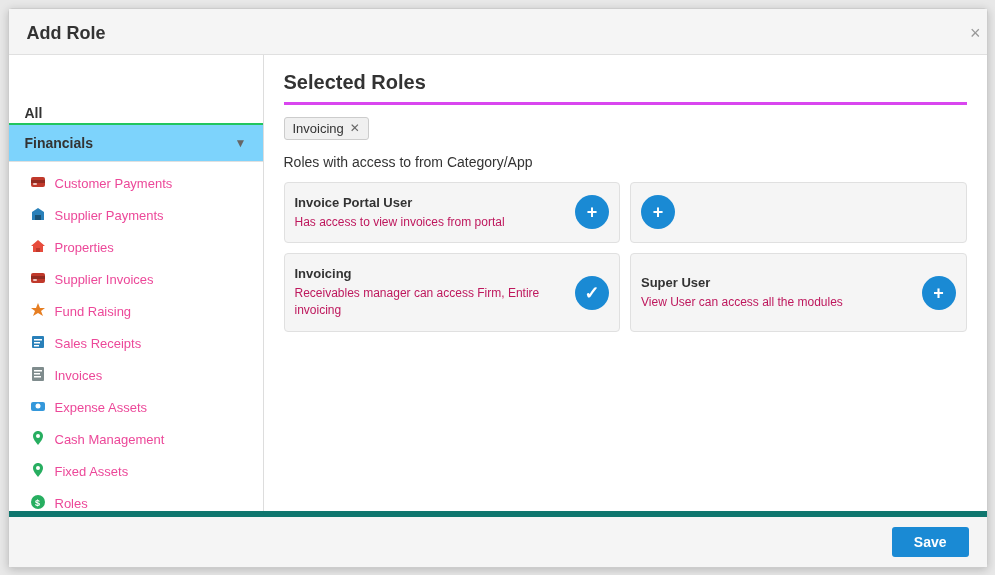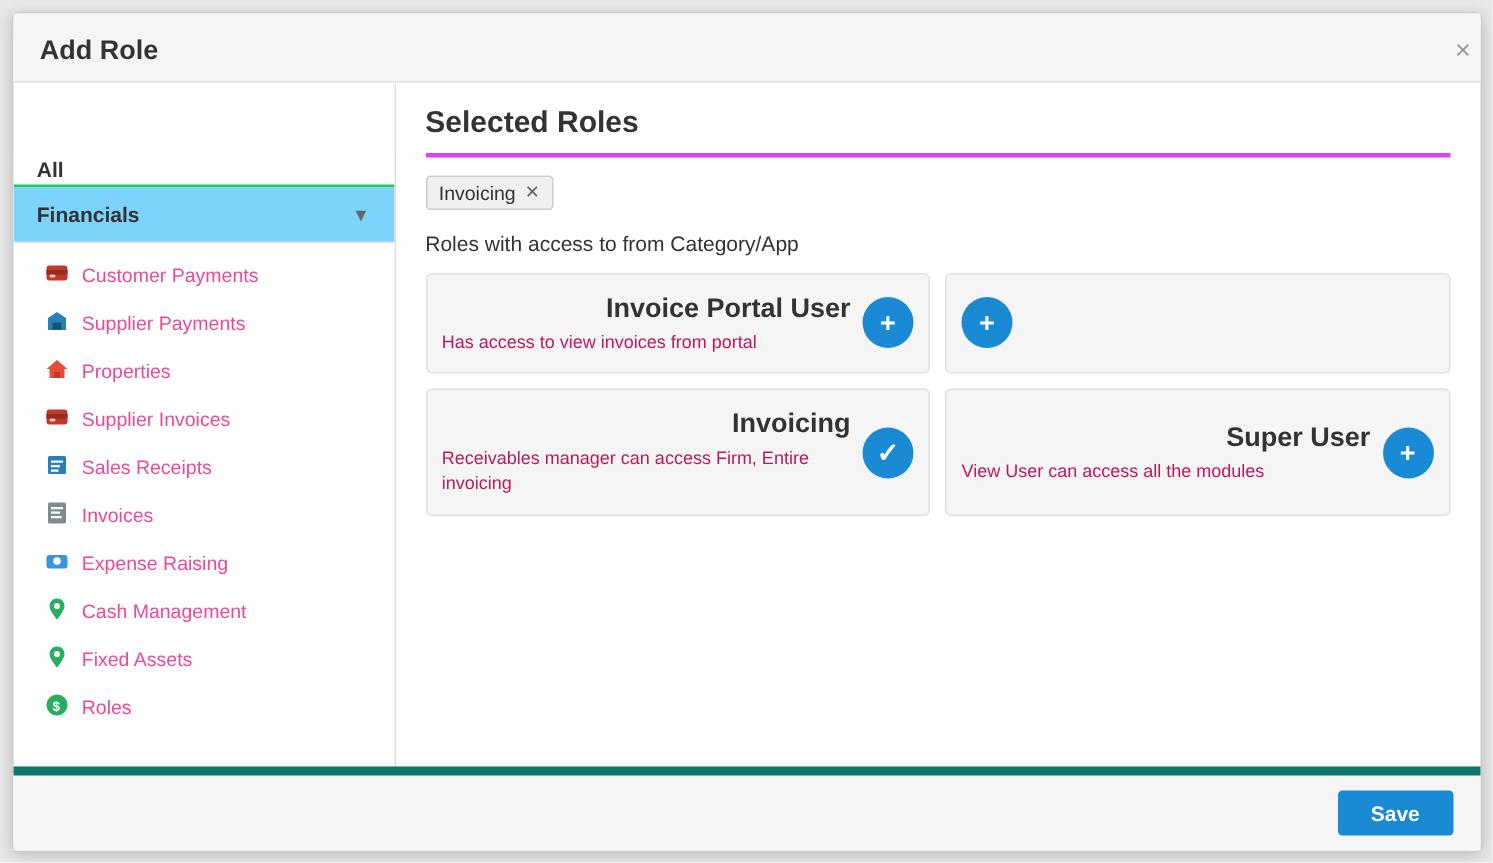--- a/index.html
+++ b/index.html
@@ -163,25 +163,24 @@
       background: #f5f5f5;
       border: 1px solid #e0e0e0;
       border-radius: 4px;
       padding: 12px 10px;
       gap: 8px;
     }
     .role-info {
       flex: 1;
     }
     .role-name {
-      font-size: 18px;
+      font-size: 13px;
       font-weight: bold;
       color: #333;
       margin-bottom: 4px;
-      text-align: right;
     }
     .role-desc {
       font-size: 12px;
       color: #be185d;
       line-height: 1.4;
     }
     .role-btn {
       width: 34px;
       height: 34px;
       border-radius: 50%;
@@ -274,20 +273,28 @@
           <span class="nav-icon">
             <svg width="16" height="16" viewBox="0 0 16 16">
                 <rect x="1" y="3" width="14" height="10" rx="2" fill="#c0392b"></rect>
                 <rect x="1" y="6" width="14" height="3" fill="#922b21"></rect>
                 <rect x="3" y="9" width="4" height="2" rx="1" fill="#fff" opacity="0.7"></rect>
               </svg>
           </span>
           <span>Supplier Invoices</span>
         </div>
 
+        <div class="nav-item">
+          <span class="nav-icon">
+            <svg width="16" height="16" viewBox="0 0 16 16">
+                <polygon points="8,1 10,6 15,6 11,9 13,14 8,11 3,14 5,9 1,6 6,6" fill="#e67e22"></polygon>
+              </svg>
+          </span>
+          <span>Fund Raising</span>
+        </div>
 
         <div class="nav-item">
           <span class="nav-icon">
             <svg width="16" height="16" viewBox="0 0 16 16">
                 <rect x="2" y="2" width="12" height="12" rx="1" fill="#2980b9"></rect>
                 <rect x="4" y="5" width="8" height="1.5" fill="#fff"></rect>
                 <rect x="4" y="8" width="6" height="1.5" fill="#fff"></rect>
                 <rect x="4" y="11" width="5" height="1.5" fill="#fff"></rect>
               </svg>
           </span>
@@ -306,21 +313,21 @@
           <span>Invoices</span>
         </div>
 
         <div class="nav-item">
           <span class="nav-icon">
             <svg width="16" height="16" viewBox="0 0 16 16">
                 <rect x="1" y="4" width="14" height="9" rx="2" fill="#3498db"></rect>
                 <circle cx="8" cy="8" r="2.5" fill="#fff"></circle>
               </svg>
           </span>
-          <span>Expense Raising</span>
+          <span>Expense Assets</span>
         </div>
 
         <div class="nav-item">
           <span class="nav-icon">
             <svg width="16" height="16" viewBox="0 0 16 16">
                 <path d="M8 1 C5.2 1 3 3.2 3 6 C3 9.5 8 15 8 15 C8 15 13 9.5 13 6 C13 3.2 10.8 1 8 1Z" fill="#27ae60"></path>
                 <circle cx="8" cy="6" r="2" fill="#fff"></circle>
               </svg>
           </span>
           <span>Cash Management</span>

